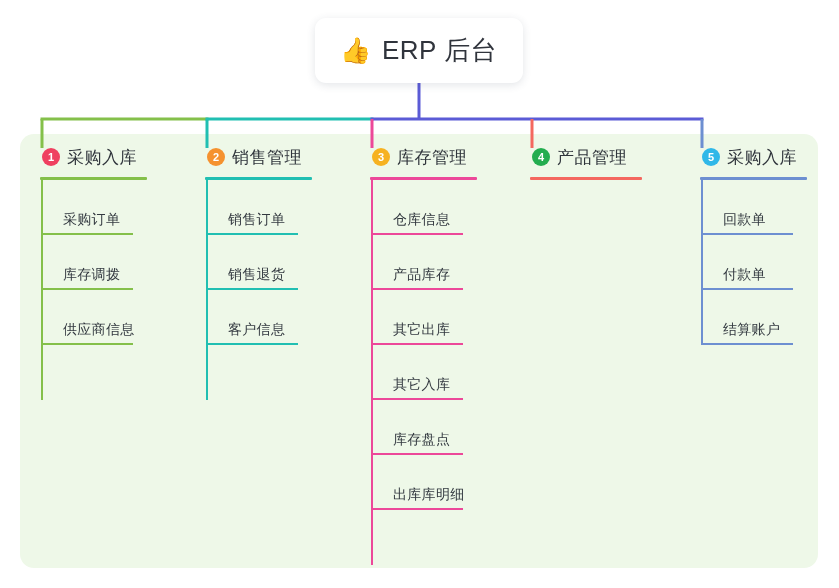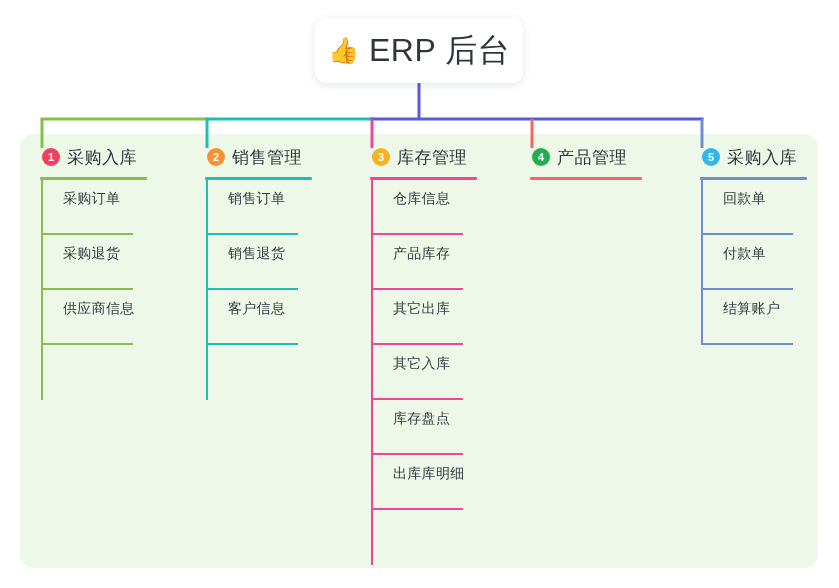--- a/index.html
+++ b/index.html
@@ -47,21 +47,21 @@
     justify-content: center;
     gap: 10px;
     box-sizing: border-box;
   }
   #root-emoji {
     font-size: 25px;
     line-height: 1;
     font-family: "DejaVu Sans", sans-serif;
   }
   #root-label {
-    font-size: 32px;
+    font-size: 26px;
     color: #30343c;
     letter-spacing: 0.5px;
     white-space: nowrap;
   }
 
   
   #wires {
     position: absolute;
     left: 0; top: 0;
     width: 839px;
@@ -116,21 +116,21 @@
     width: 2px;
   }
   .leaf {
     position: relative;
     height: 55px;
     box-sizing: border-box;
   }
   .leaf-text {
     position: absolute;
     left: 23px;
-    bottom: 27px;
+    bottom: 6px;
     font-size: 14px;
     color: #333940;
     white-space: nowrap;
     letter-spacing: 0.3px;
   }
   .leaf-rule {
     position: absolute;
     left: 1px;
     bottom: 0;
     height: 2px;
@@ -167,21 +167,21 @@
           <span class="branch-title">采购入库</span>
         </div>
         <div class="head-rule" style="background: rgb(132, 192, 74); width: 107px;"></div>
         <div class="leaves">
           <div class="spine" style="background: rgb(132, 192, 74); height: 220px;"></div>
           <div class="leaf">
             <span class="leaf-text">采购订单</span>
             <div class="leaf-rule" style="background: rgb(132, 192, 74); width: 92px;"></div>
           </div>
           <div class="leaf">
-            <span class="leaf-text">采购退货</span>
+            <span class="leaf-text">库存调拨</span>
             <div class="leaf-rule" style="background: rgb(132, 192, 74); width: 92px;"></div>
           </div>
           <div class="leaf">
             <span class="leaf-text">供应商信息</span>
             <div class="leaf-rule" style="background: rgb(132, 192, 74); width: 92px;"></div>
           </div>
         </div>
       </div>
       <div class="branch" style="left: 205px;">
         <div class="branch-head">

